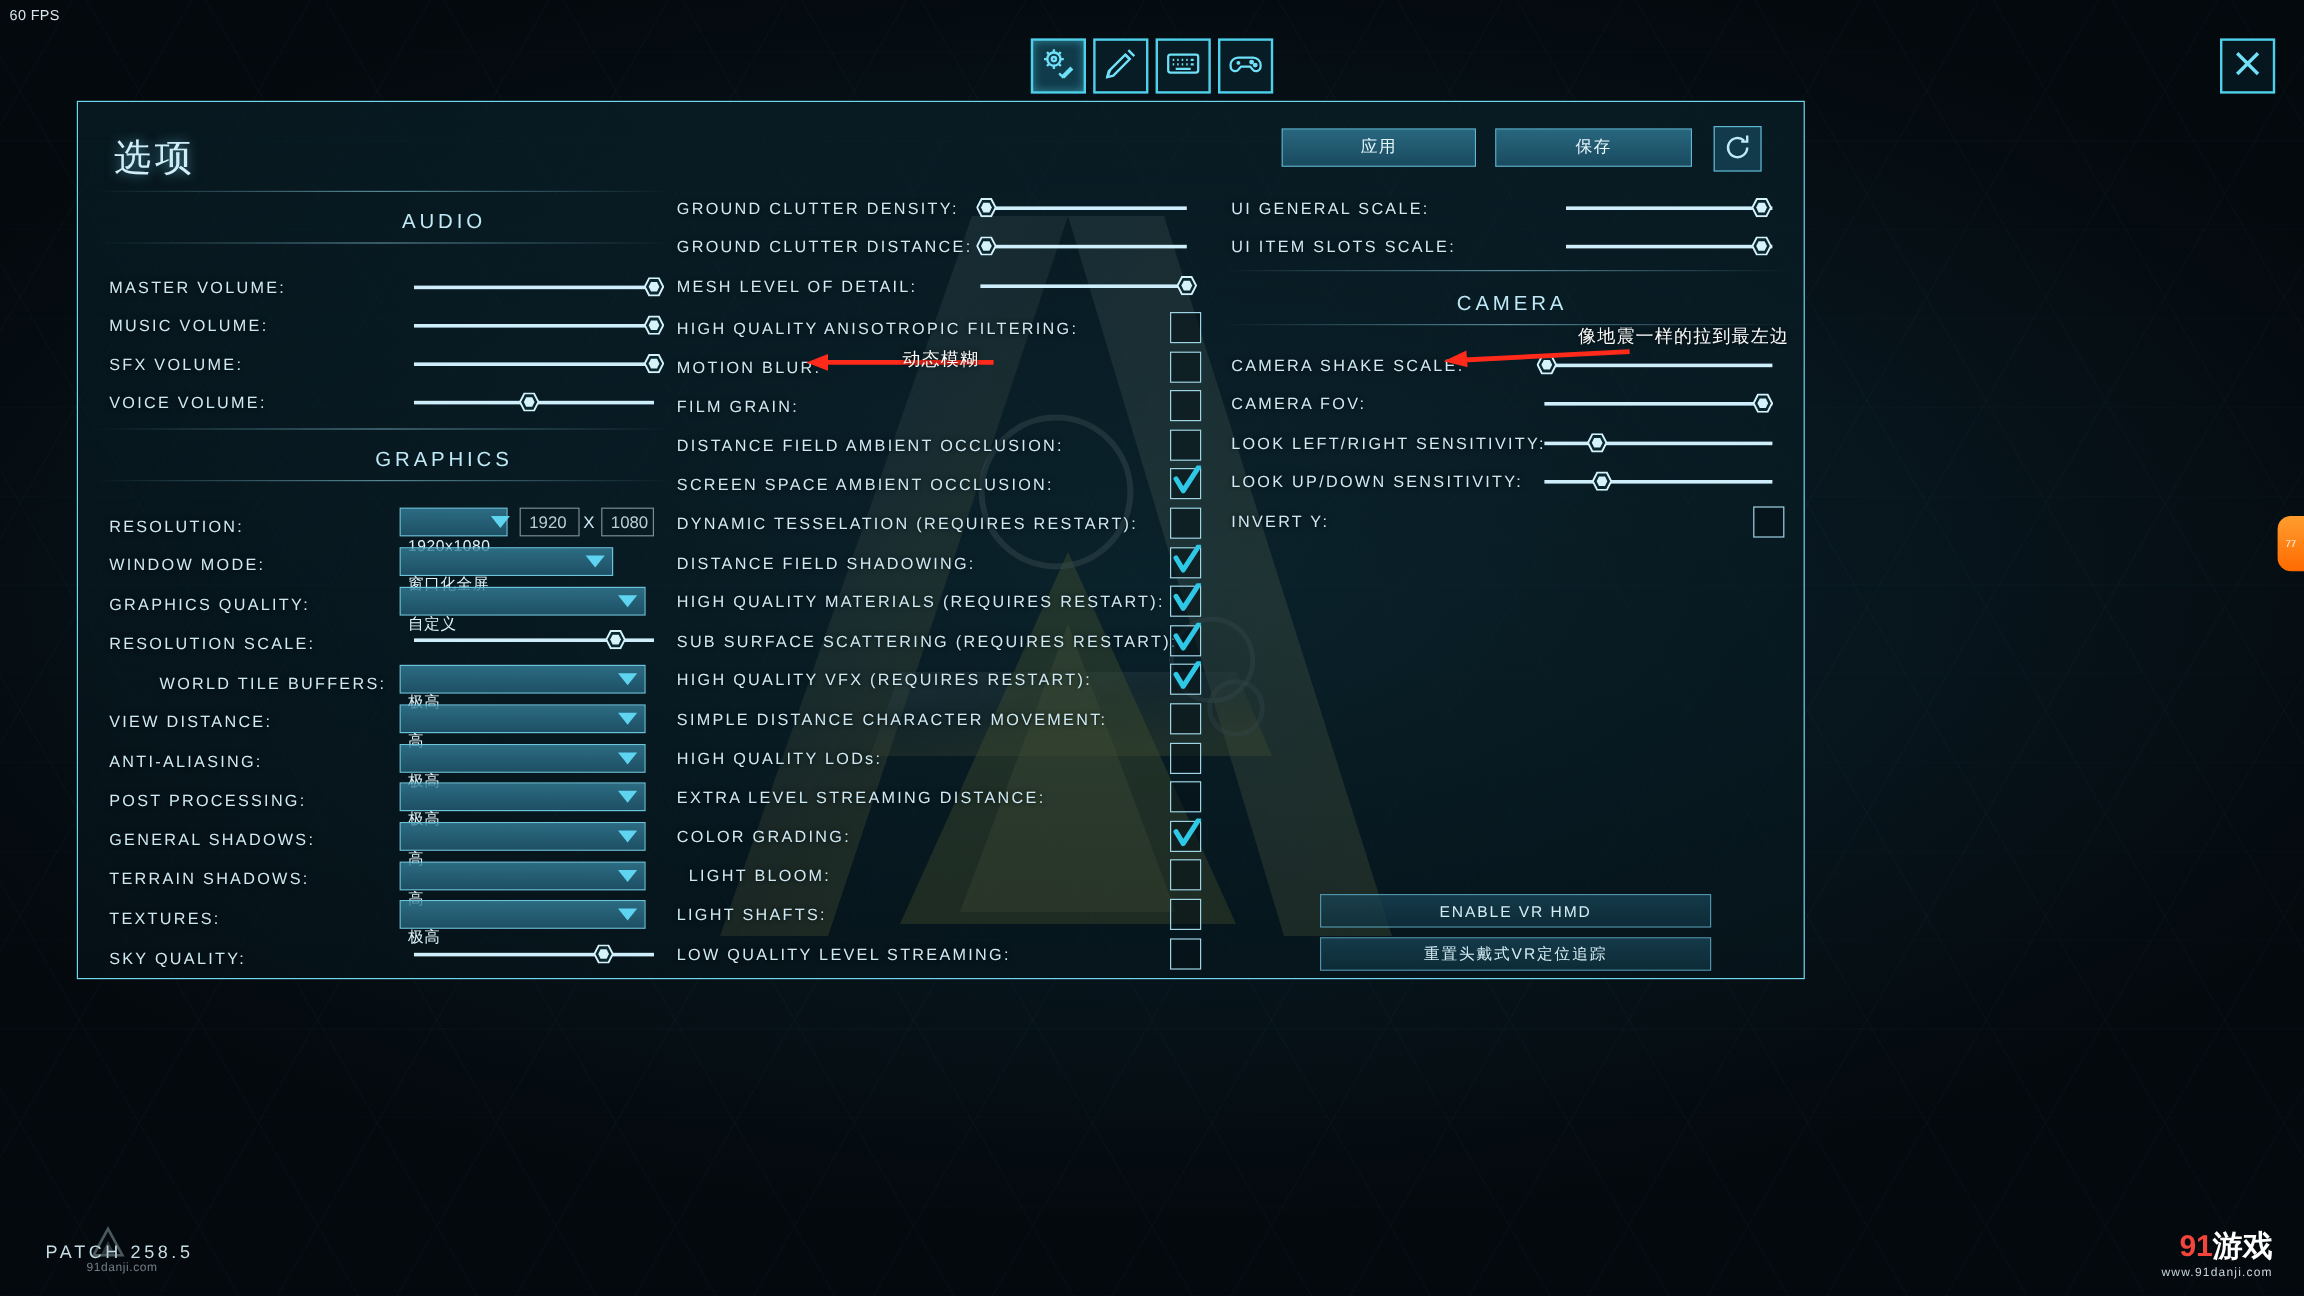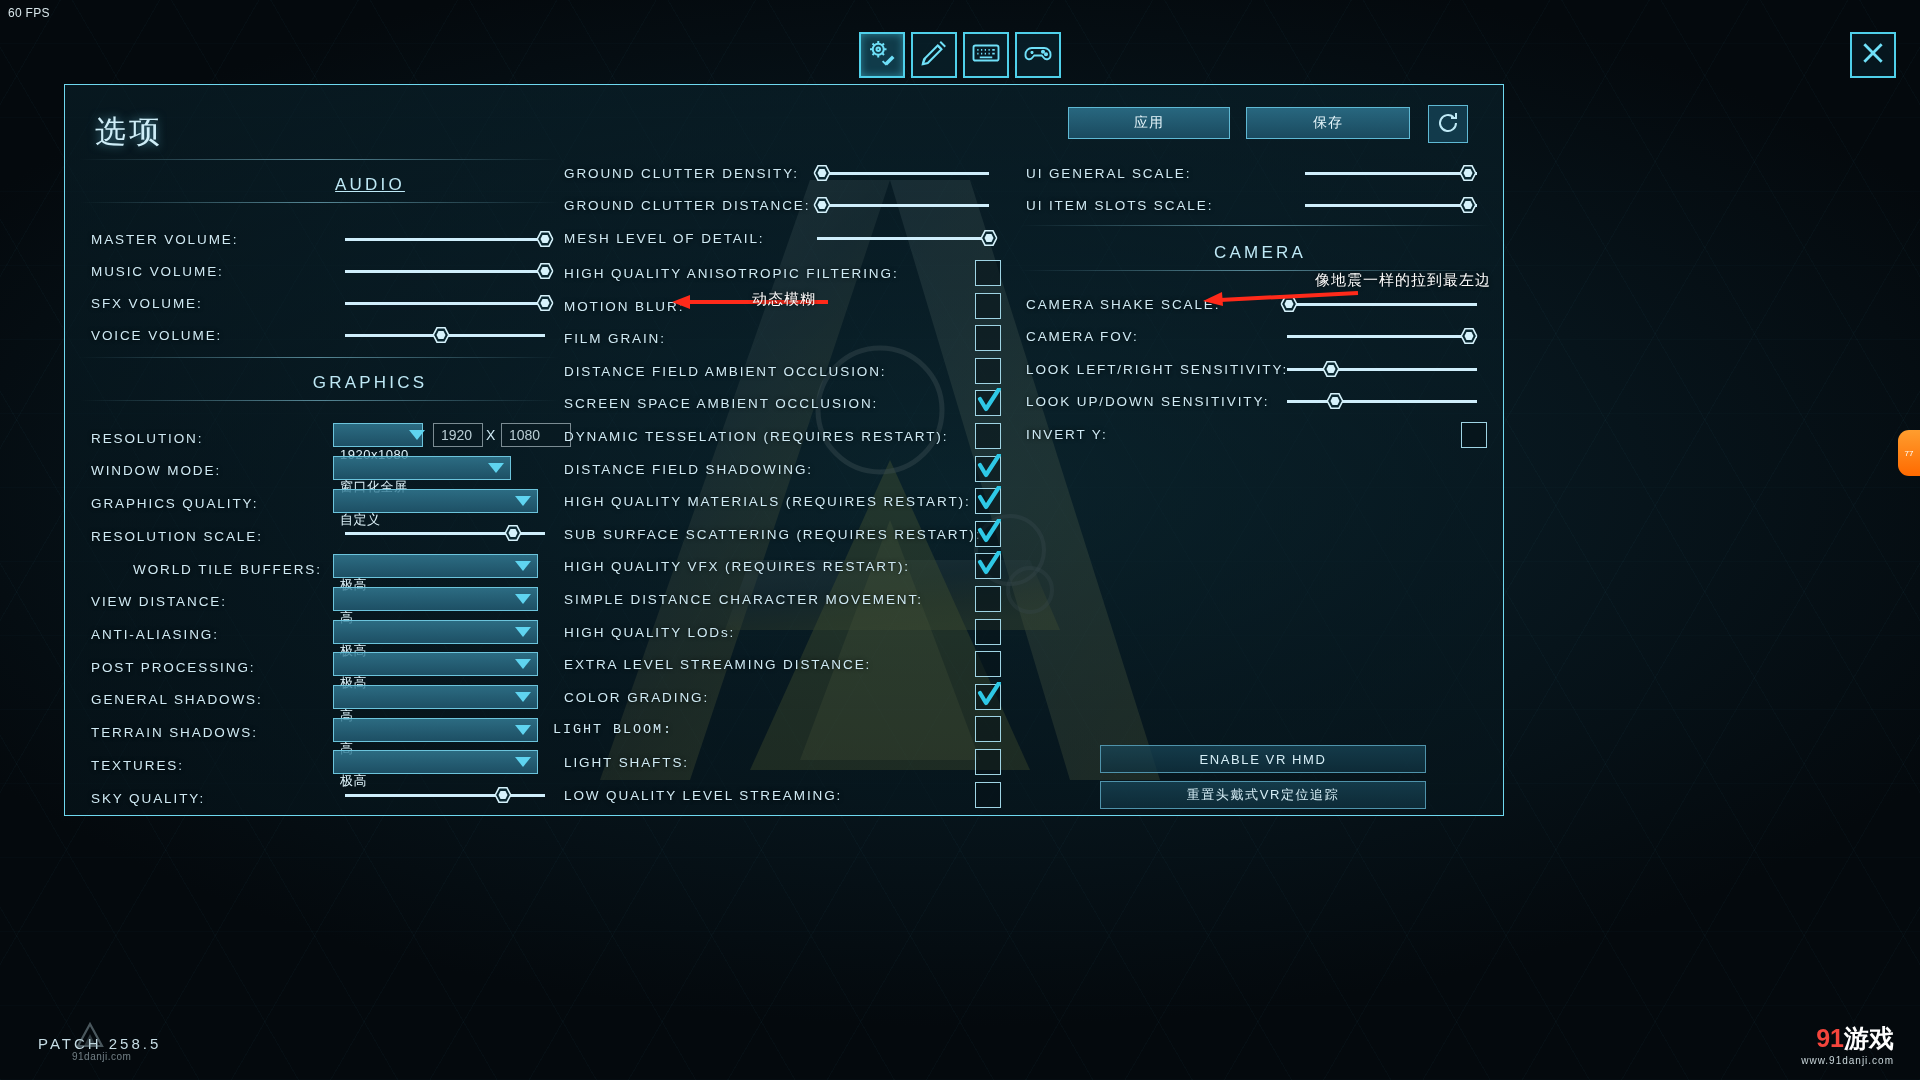--- a/index.html
+++ b/index.html
@@ -308,21 +308,21 @@
     <div class="topbtn" id="btn-save">保存</div>
     <div class="reset-btn">
       <span>
         <svg viewBox="0 0 24 24" fill="none" stroke="#bfe9f6" stroke-width="2">
           <path d="M20 13a8 8 0 1 1-2.6-5.9"></path>
             <path d="M20 3v5h-5"></path>
         </svg>
       </span>
     </div>
 
-    <div class="sect" style="left:150px; top:90px; width:310px;text-decoration:underline;">AUDIO</div>
+    <div class="sect" style="left:150px; top:90px; width:310px;">AUDIO</div>
     <div class="rule" style="left:14px; top:74px; width:480px;"></div>
     <div class="rule" style="left:14px; top:117px; width:480px;"></div>
 
     <div class="lbl" style="left:26px; top:147px;">MASTER  VOLUME:</div>
     <div class="slider" style="left:280px; top:146px; width:200px;">
       <div class="track"></div>
       <div class="knob" style="left:100%">
         <svg viewBox="0 0 17 16">
             <polygon points="4.5,0.8 12.5,0.8 16.2,8 12.5,15.2 4.5,15.2 0.8,8" fill="#0a2730" stroke="#d6f2fb" stroke-width="1.6"></polygon>
             <polygon points="6,4 11,4 13,8 11,12 6,12 4,8" fill="#d6f2fb"></polygon>
@@ -367,21 +367,21 @@
     <div class="sect" style="left:150px; top:288px; width:310px;">GRAPHICS</div>
     <div class="rule" style="left:14px; top:315px; width:480px;"></div>
 
     <div class="lbl" style="left:26px; top:346px;">RESOLUTION:</div>
     <div class="dd" style="left:268px; top:338px; width:90px;">
       <span class="val">1920x1080</span>
       <span class="car"></span>
     </div>
     <div class="numbox" style="left:368px; top:338px; width:50px;">1920</div>
     <div class="xsep" style="left:421px; top:342px;">X</div>
-    <div class="numbox" style="left:436px; top:338px; width:70px;">1080</div>
+    <div class="numbox" style="left:436px; top:338px; width:44px;">1080</div>
 
     <div class="lbl" style="left:26px; top:378px;">WINDOW  MODE:</div>
     <div class="dd" style="left:268px; top:371px; width:178px;">
       <span class="val">窗口化全屏</span>
       <span class="car"></span>
     </div>
 
     <div class="lbl" style="left:26px; top:411px;">GRAPHICS  QUALITY:</div>
     <div class="dd" style="left:268px; top:404px; width:205px;">
       <span class="val">自定义</span>
@@ -531,21 +531,21 @@
         <div class="lbl" style="left: 499px; top: 539.6px;">HIGH  QUALITY  LODs:</div>
         <div class="cb" style="left: 910px; top: 533.6px;"></div>
         <div class="lbl" style="left: 499px; top: 572.2px;">EXTRA  LEVEL  STREAMING  DISTANCE:</div>
         <div class="cb" style="left: 910px; top: 566.2px;"></div>
         <div class="lbl" style="left: 499px; top: 604.8px;">COLOR  GRADING:</div>
         <div class="cb" style="left: 910px; top: 598.8px;">
           <span class="tick"><svg viewBox="0 0 24 26">
               <path d="M3 11 L9 21 L22 1" fill="none" stroke="#2ec8e6" stroke-width="4.2" stroke-linecap="round" stroke-linejoin="round"></path>
             </svg></span>
         </div>
-        <div class="lbl" style="left: 488px; top: 637.4px; font-family: Liberation Mono, monospace;">LIGHT  BLOOM:</div>
+        <div class="lbl" style="left: 509px; top: 637.4px;">LIGHT  BLOOM:</div>
         <div class="cb" style="left: 910px; top: 631.4px;"></div>
         <div class="lbl" style="left: 499px; top: 670px;">LIGHT  SHAFTS:</div>
         <div class="cb" style="left: 910px; top: 664px;"></div>
         <div class="lbl" style="left: 499px; top: 702.6px;">LOW  QUALITY  LEVEL  STREAMING:</div>
         <div class="cb" style="left: 910px; top: 696.6px;"></div>
       </div>
 
     <div class="lbl" style="left:961px; top:81px;">UI  GENERAL  SCALE:</div>
     <div class="slider" style="left:1240px; top:80px; width:172px;">
       <div class="track"></div>

